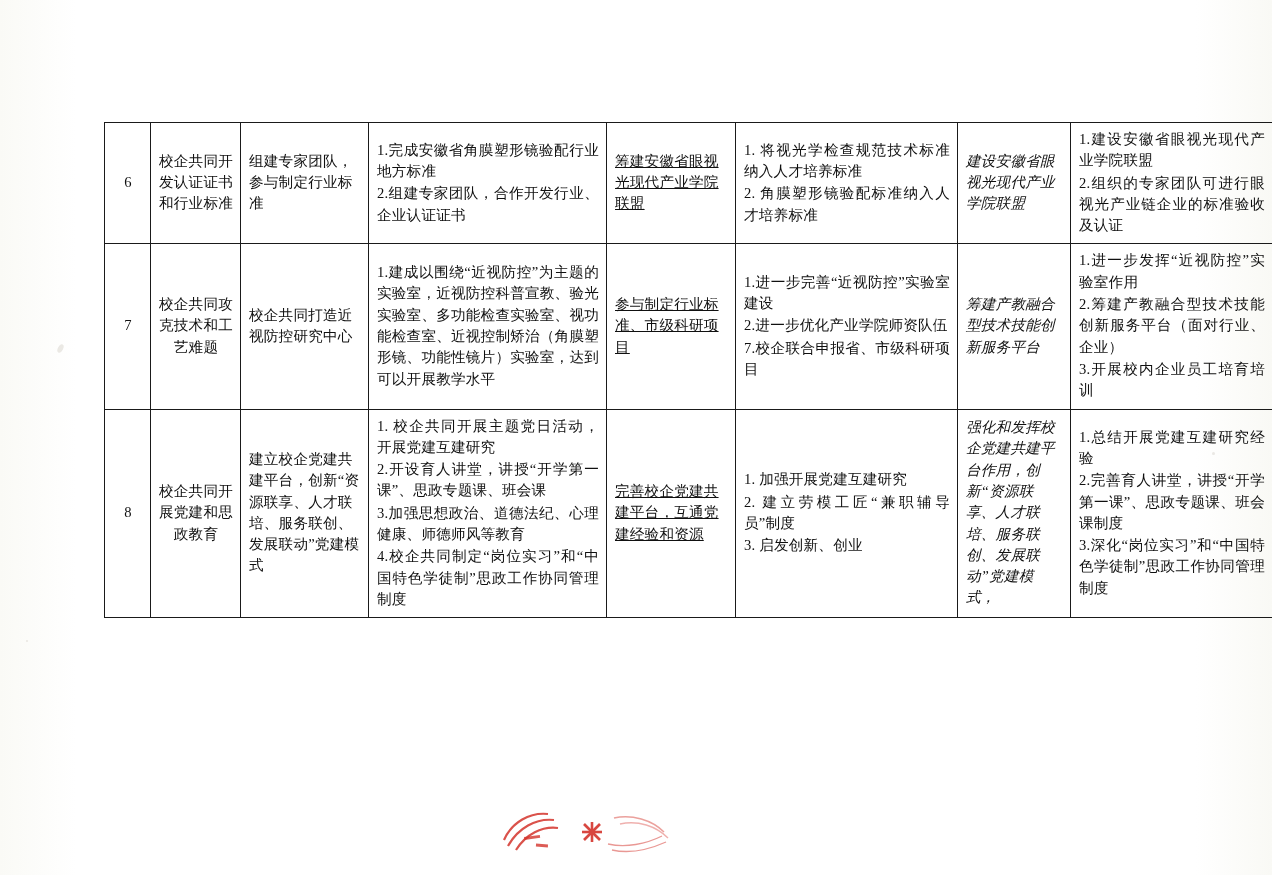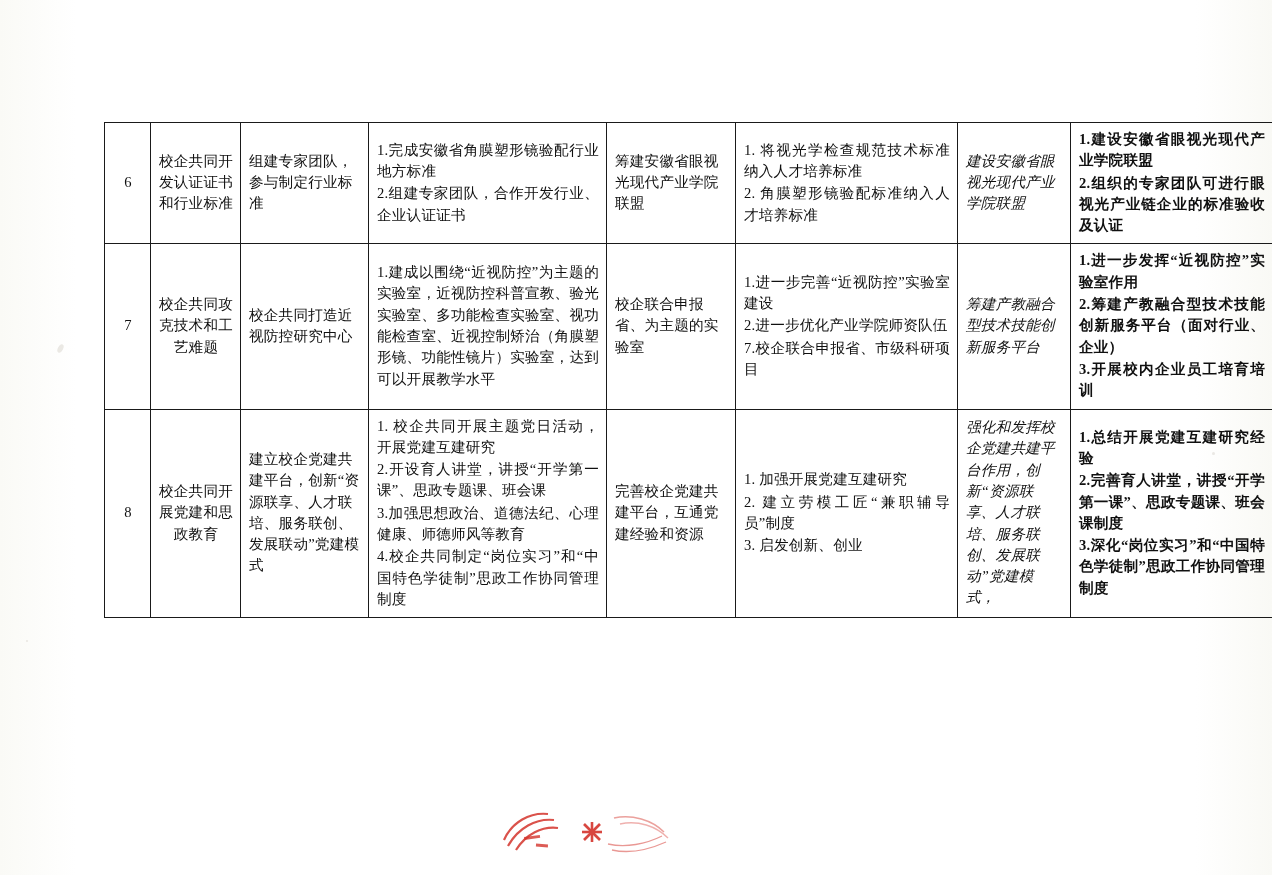--- a/index.html
+++ b/index.html
@@ -35,24 +35,24 @@
     padding: 6px 7px 7px 8px;
     font-size: 14.6px;
     line-height: 1.46;
     letter-spacing: 0.2px;
     word-break: break-all;
   }
   .col-no    { width: 30px;  text-align: center; vertical-align: middle; }
   .col-task  { width: 74px;  }
   .col-goal  { width: 112px; }
   .col-meas  { width: 222px; }
-  .col-carr  { width: 113px; }
+  .col-carr  { width: 113px; text-decoration: underline; }
   .col-res   { width: 206px; }
   .col-plat  { width: 97px; font-style: italic;  }
-  .col-ach   { width: 186px; font-weight: bold; }
+  .col-ach   { width: 186px; }
 
   .cell p {
     margin: 0;
   }
   .cell p + p {
     margin-top: 1px;
   }
   .just {
     text-align: justify;
     text-justify: inter-ideograph;
@@ -114,21 +114,21 @@
         </td>
       </tr>
 
       <tr>
         <td class="col-no">7</td>
         <td class="col-task cell loose">校企共同攻克技术和工艺难题</td>
         <td class="col-goal cell mid">校企共同打造近视防控研究中心</td>
         <td class="col-meas cell just">
           <p>1.建成以围绕“近视防控”为主题的实验室，近视防控科普宣教、验光实验室、多功能检查实验室、视功能检查室、近视控制矫治（角膜塑形镜、功能性镜片）实验室，达到可以开展教学水平</p>
         </td>
-        <td class="col-carr cell mid">校企联合申报省、为主题的实验室</td>
+        <td class="col-carr cell mid">参与制定行业标准、市级科研项目</td>
         <td class="col-res cell just">
           <p>1.进一步完善“近视防控”实验室建设</p>
           <p>2.进一步优化产业学院师资队伍</p>
           <p>7.校企联合申报省、市级科研项目</p>
         </td>
         <td class="col-plat cell mid">筹建产教融合型技术技能创新服务平台</td>
         <td class="col-ach cell just">
           <p>1.进一步发挥“近视防控”实验室作用</p>
           <p>2.筹建产教融合型技术技能创新服务平台（面对行业、企业）</p>
           <p>3.开展校内企业员工培育培训</p>

